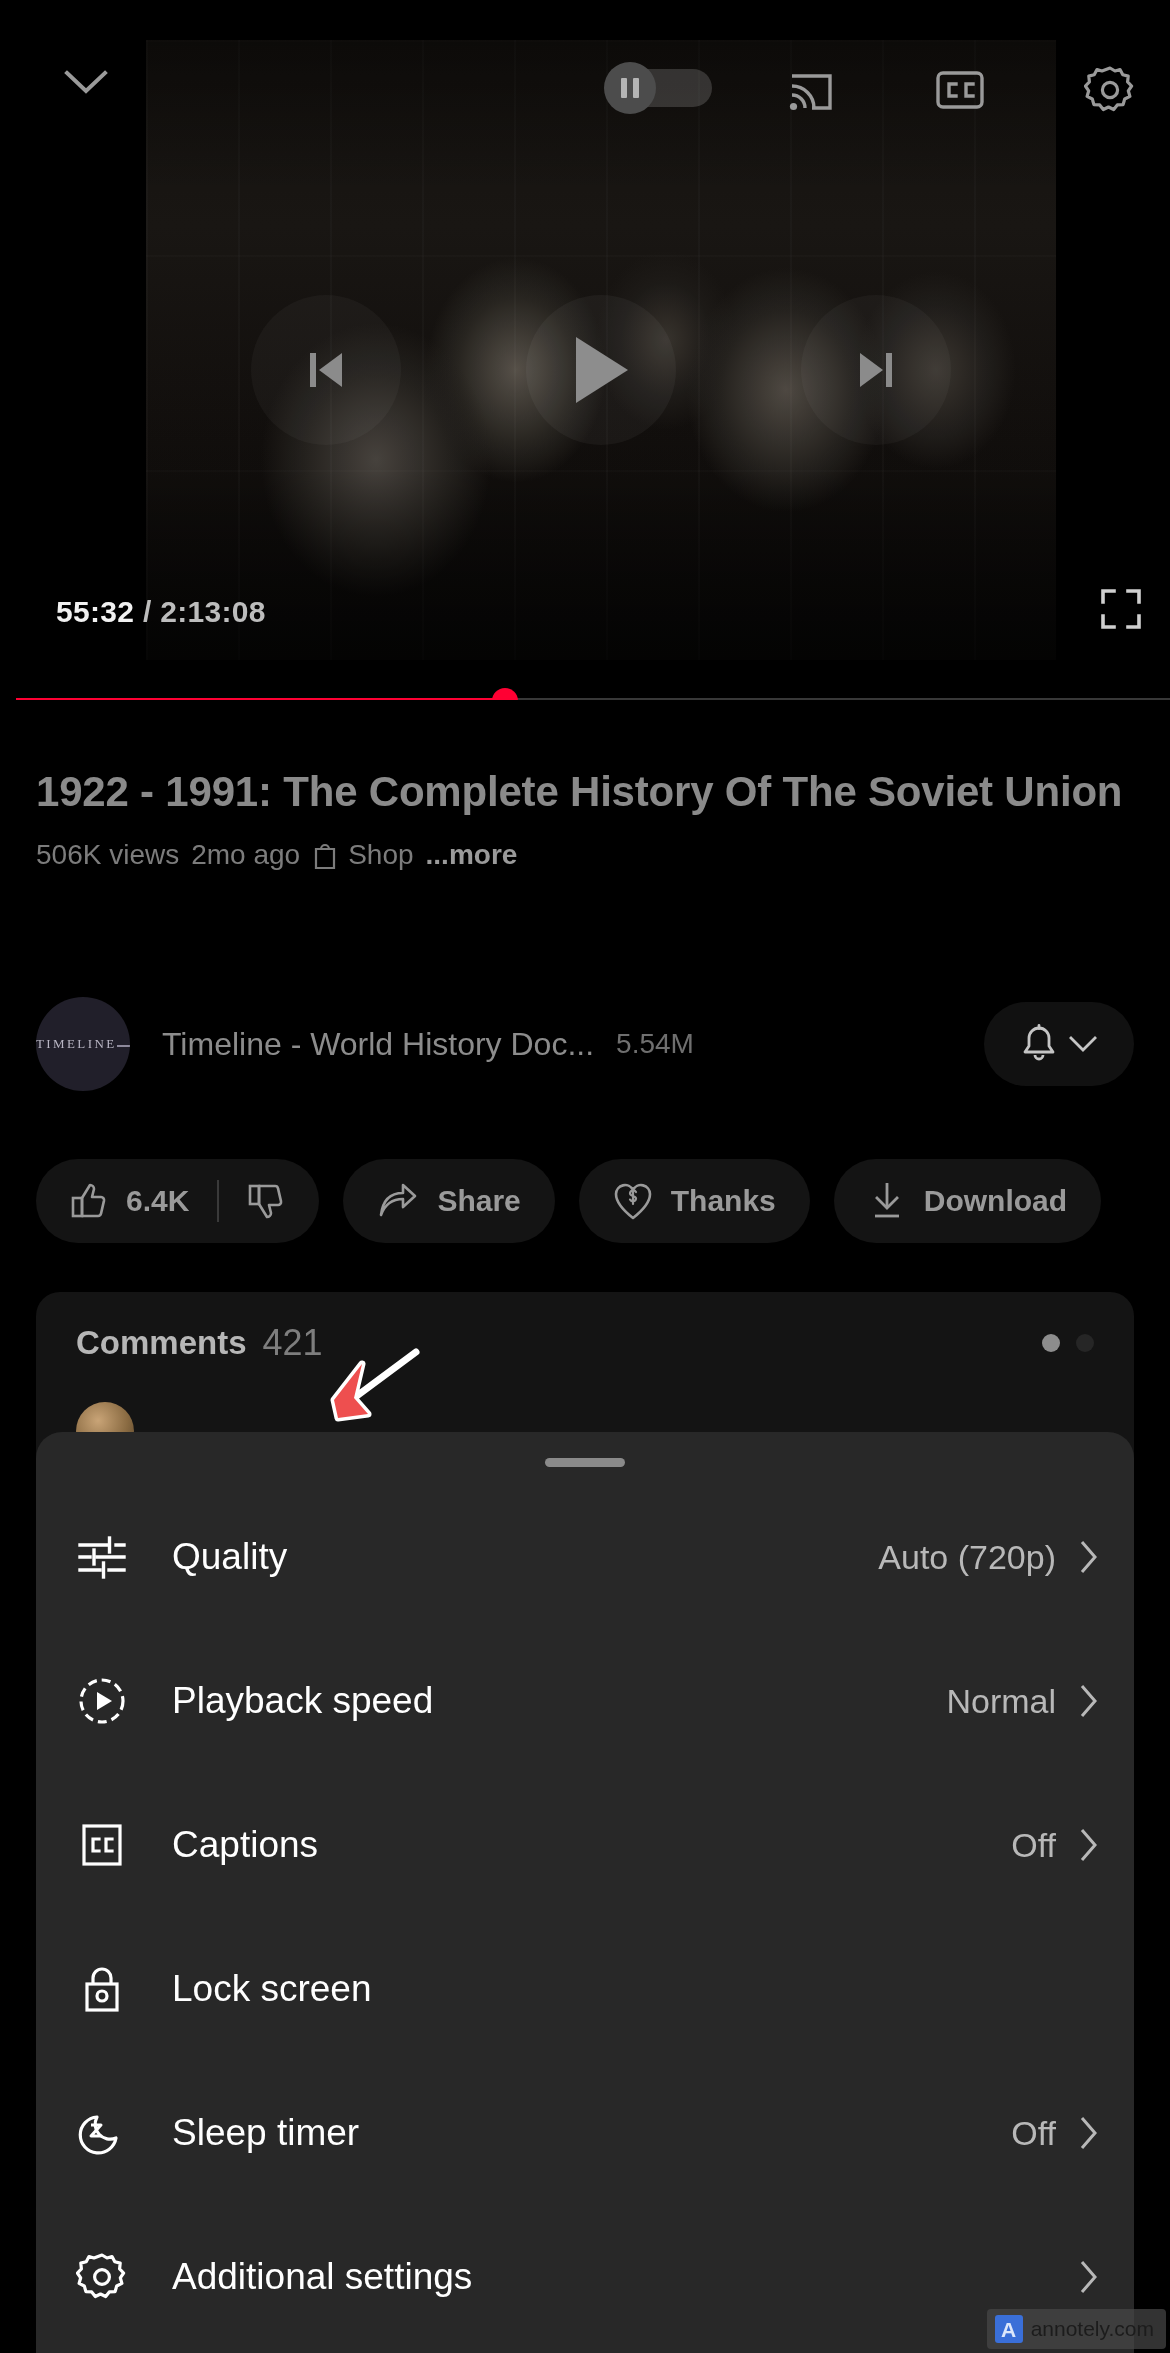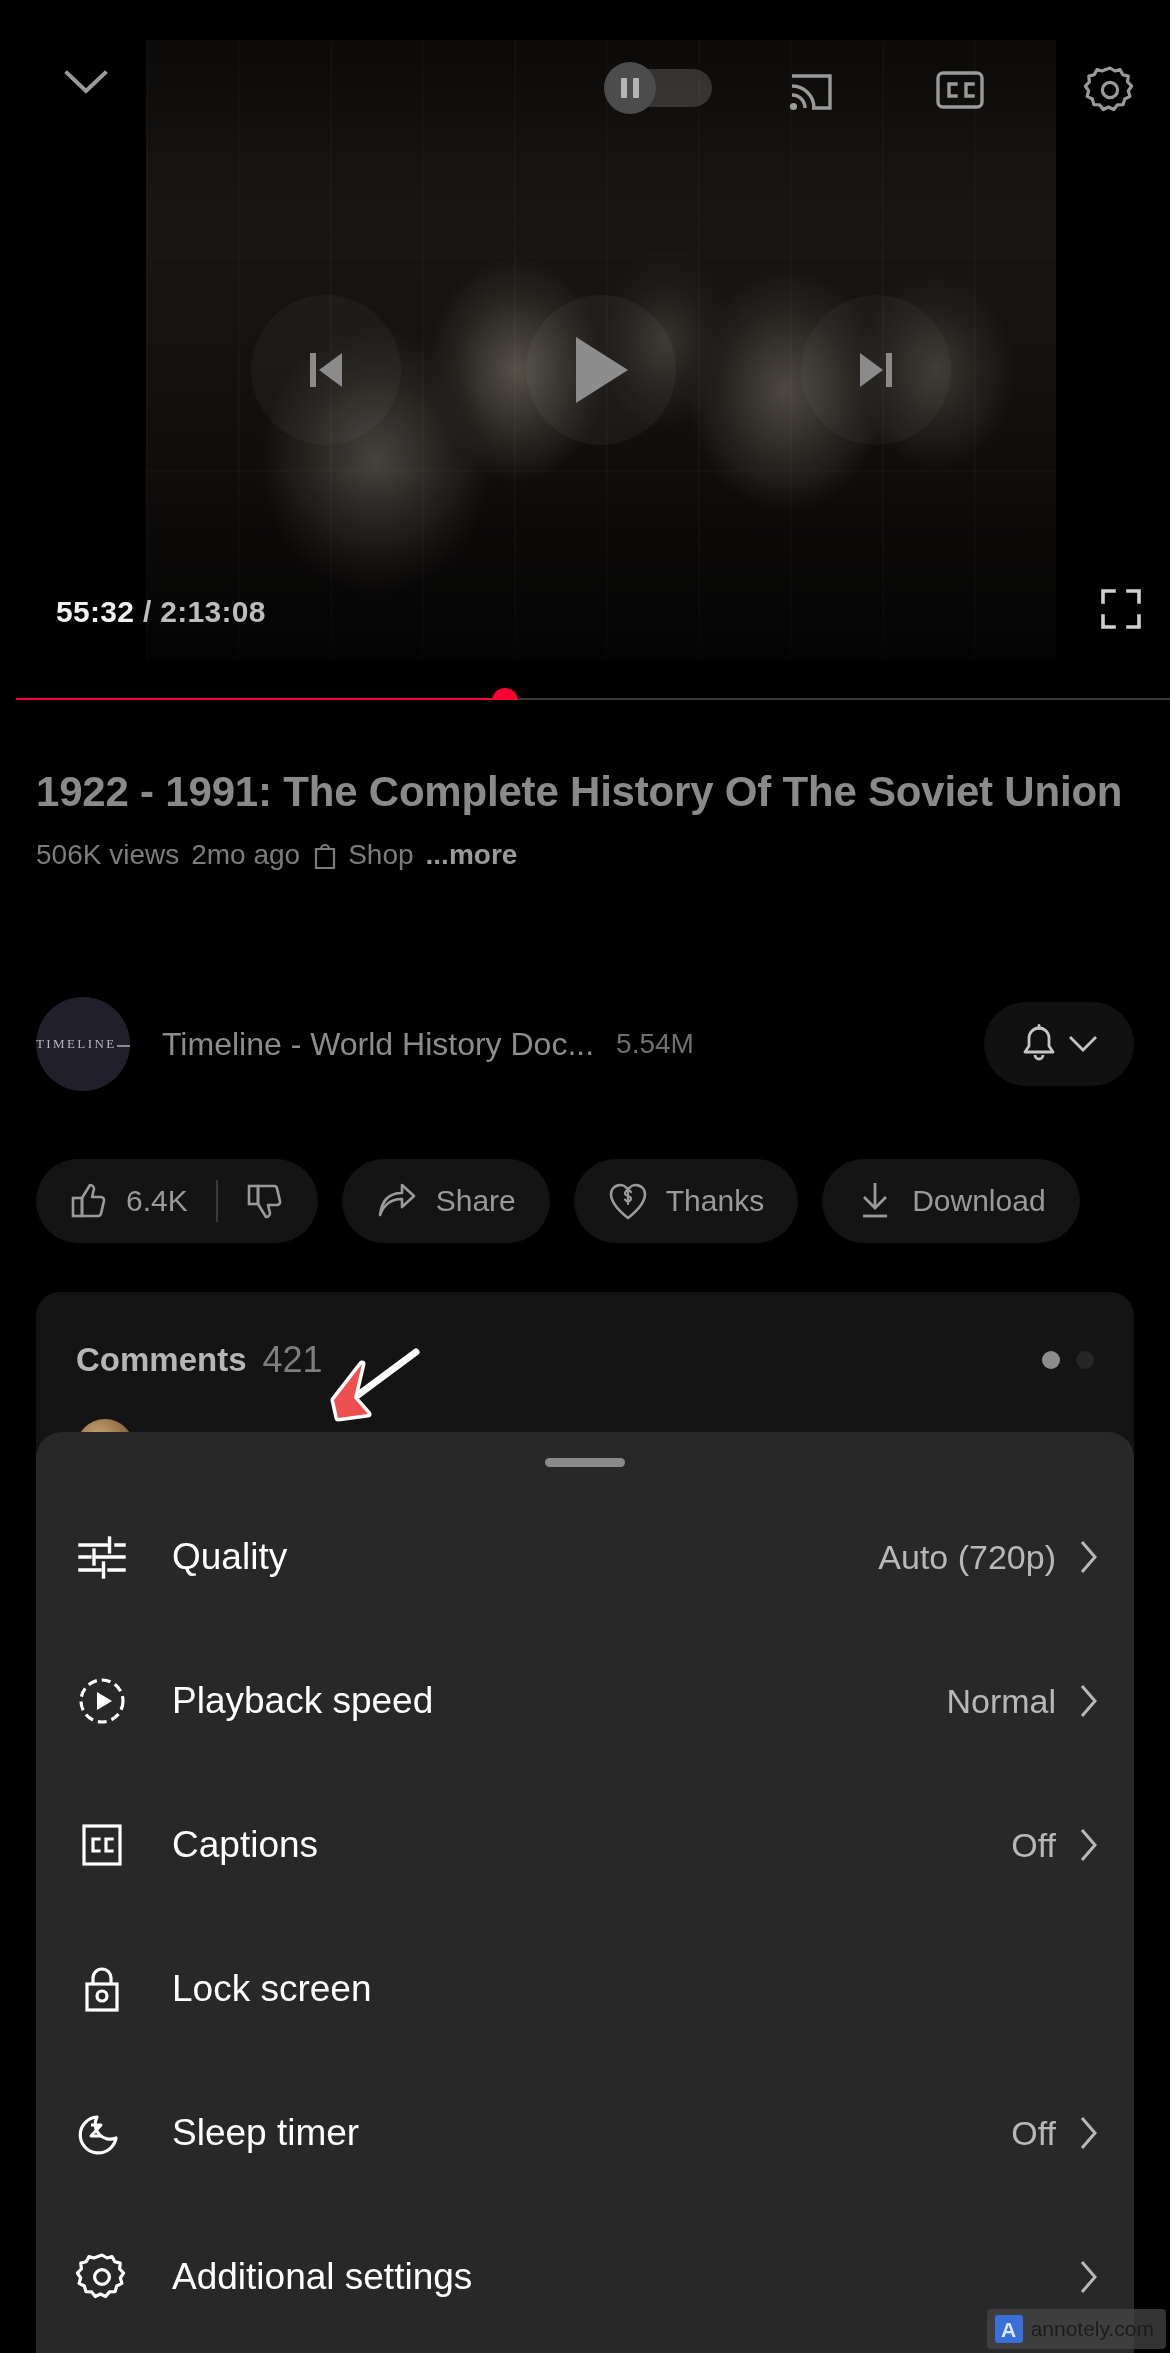--- a/index.html
+++ b/index.html
@@ -299,38 +299,38 @@
     display: flex;
     align-items: center;
     padding: 0 34px;
     gap: 18px;
     flex: 0 0 auto;
     white-space: nowrap;
   }
   .pill-label {
     font-size: 30px;
     color: #9a9a9a;
-    font-weight: normal;
+    font-weight: bold;
   }
   .pill-divider {
     width: 2px; height: 42px;
     background: #3a3a3a;
     margin: 0 10px;
   }
 
   
   .comments-card {
     position: absolute;
     top: 1292px;
     left: 36px;
     width: 1098px;
     height: 230px;
     border-radius: 24px;
     background: #141414;
-    padding: 47px 40px;
+    padding: 30px 40px;
     overflow: hidden;
   }
   .comments-head {
     display: flex;
     align-items: center;
   }
   .comments-title {
     font-size: 33px;
     color: #b6b6b6;
     font-weight: bold;

